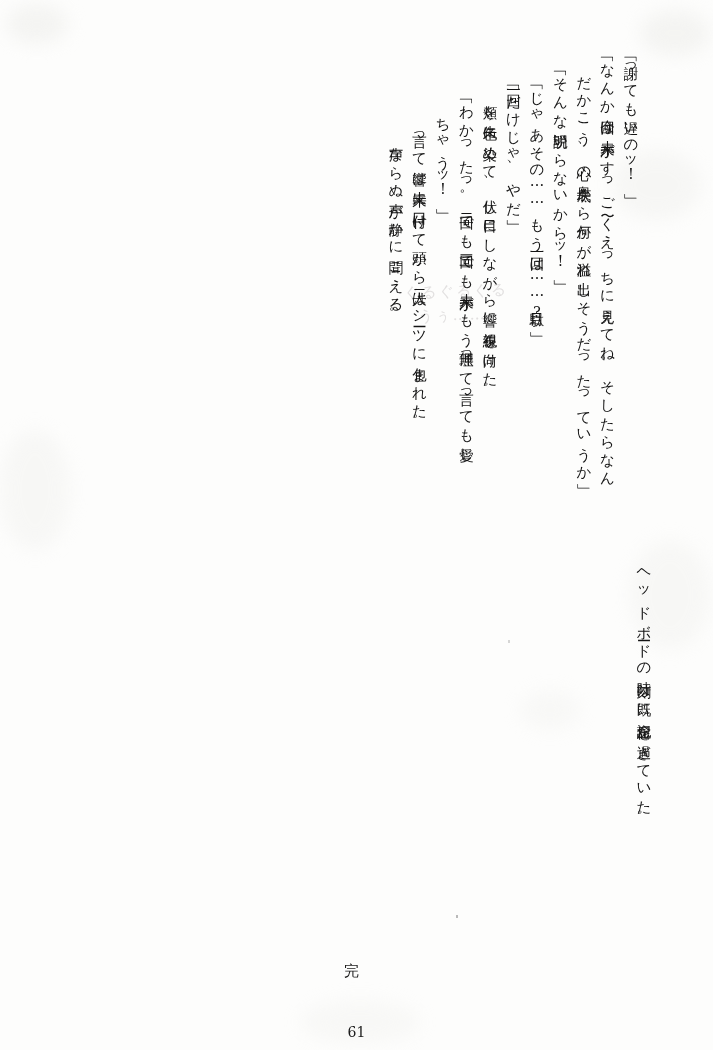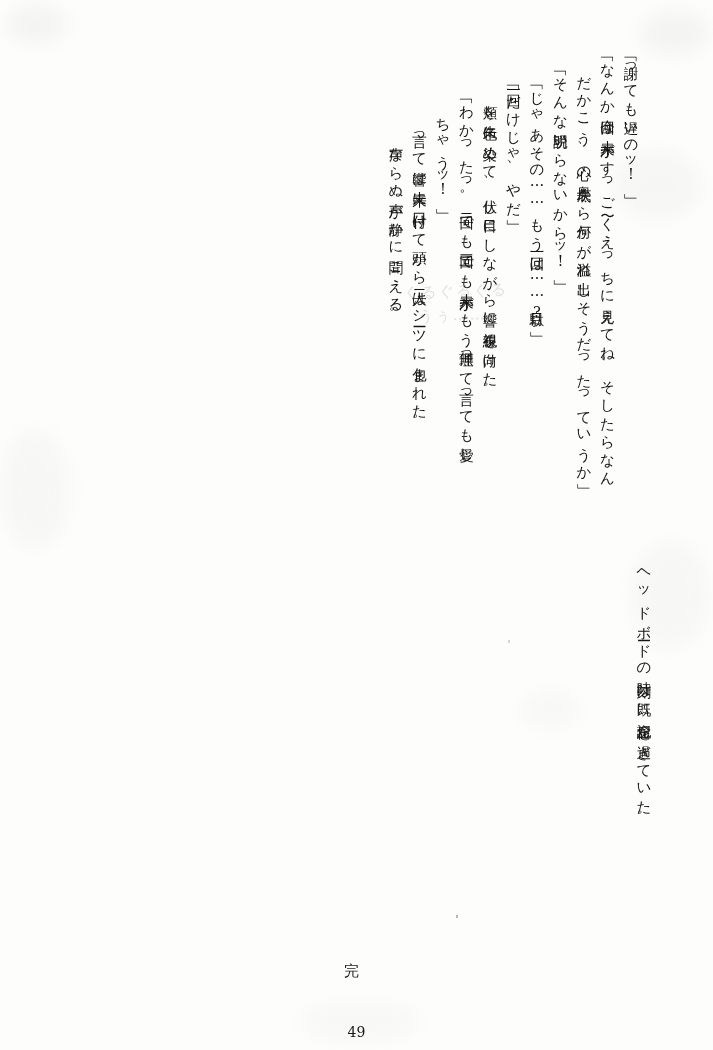--- a/index.html
+++ b/index.html
@@ -141,15 +141,15 @@
     <div class="vline indent-3">頬を朱色に染めて、伏し目にしながら響に視線を向けた。</div>
     <div class="vline indent-3">「わかったっ。二回でも三回でも未来がもう無理って言っても愛し</div>
     <div class="vline indent-4">ちゃうッ!」</div>
     <div class="vline indent-5">言って響は未来に口付けて頭から二人はシーツに包まれた。</div>
     <div class="vline indent-6">声ならぬ声が静かに聞こえる。</div>
   </div>
 
   <div id="vtext-right">ヘッドボードの時刻は既に記念日を過ぎていた。</div>
 
   <div id="end-mark">完</div>
-  <div id="page-number">49</div>
+  <div id="page-number">61</div>
 
 </div>
 
 </body></html>

